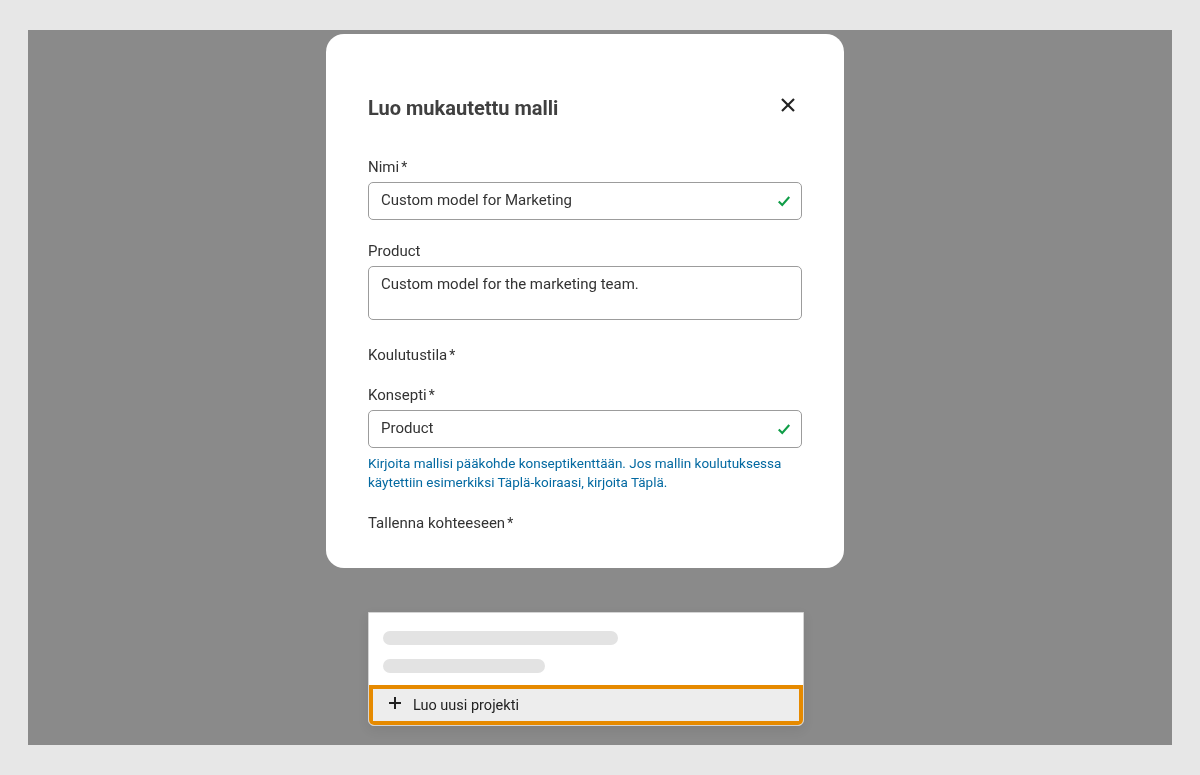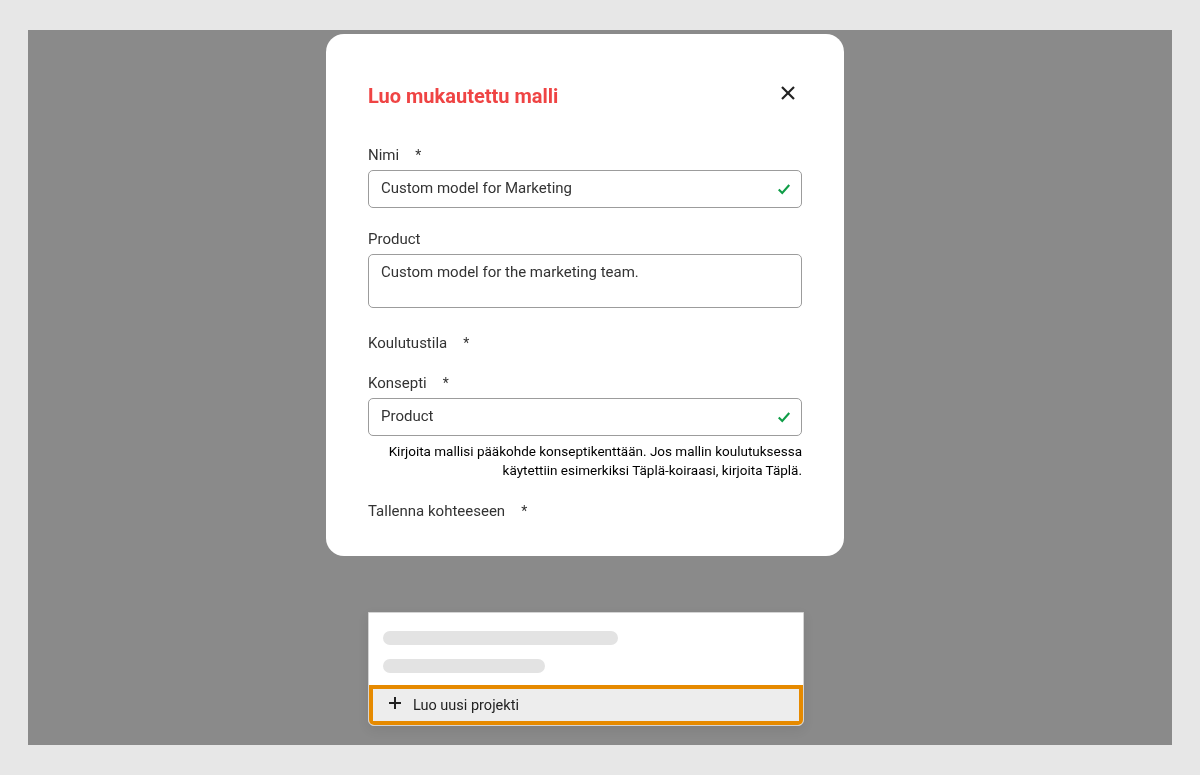--- a/index.html
+++ b/index.html
@@ -36,32 +36,32 @@
     border: none;
     cursor: pointer;
     display: flex;
     align-items: center;
     justify-content: center;
   }
   .close-btn svg { width: 16px; height: 16px; stroke: #222; stroke-width: 2.2; }
   .modal-title {
     font-size: 20px;
     font-weight: 700;
-    color: #ef4444;
-    margin-top: 22px;
+    color: #404040;
+    margin-top: 34px;
     margin-bottom: 38px;
   }
   .field { margin-bottom: 22px; }
   .field-label {
     font-size: 15px;
     color: #333;
     margin-bottom: 6px;
     display: flex;
     align-items: center;
-    gap: 16px;
+    gap: 2px;
   }
   .req { font-size: 14px; color: #333; }
   .input-wrap {
     position: relative;
     width: 100%;
   }
   .text-input, .select-input, .textarea-input {
     width: 100%;
     border: 1px solid #9c9c9c;
     border-radius: 5px;
@@ -97,24 +97,23 @@
   .chevron {
     position: absolute;
     right: 12px;
     top: 50%;
     transform: translateY(-50%);
     pointer-events: none;
   }
   .chevron svg { width: 14px; height: 14px; stroke: #333; stroke-width: 2; fill: none; }
   .help-text {
     font-size: 13.5px;
-    color: #000000;
+    color: #0369a1;
     line-height: 1.4;
     margin-top: 6px;
-    text-align: right;
   }
   .dropdown-panel {
     position: absolute;
     left: 42px;
     right: 40px;
     top: 578px;
     background: #fff;
     border: 1px solid #d4d4d4;
     border-top: 1px solid #d4d4d4;
     border-radius: 0 0 6px 6px;

